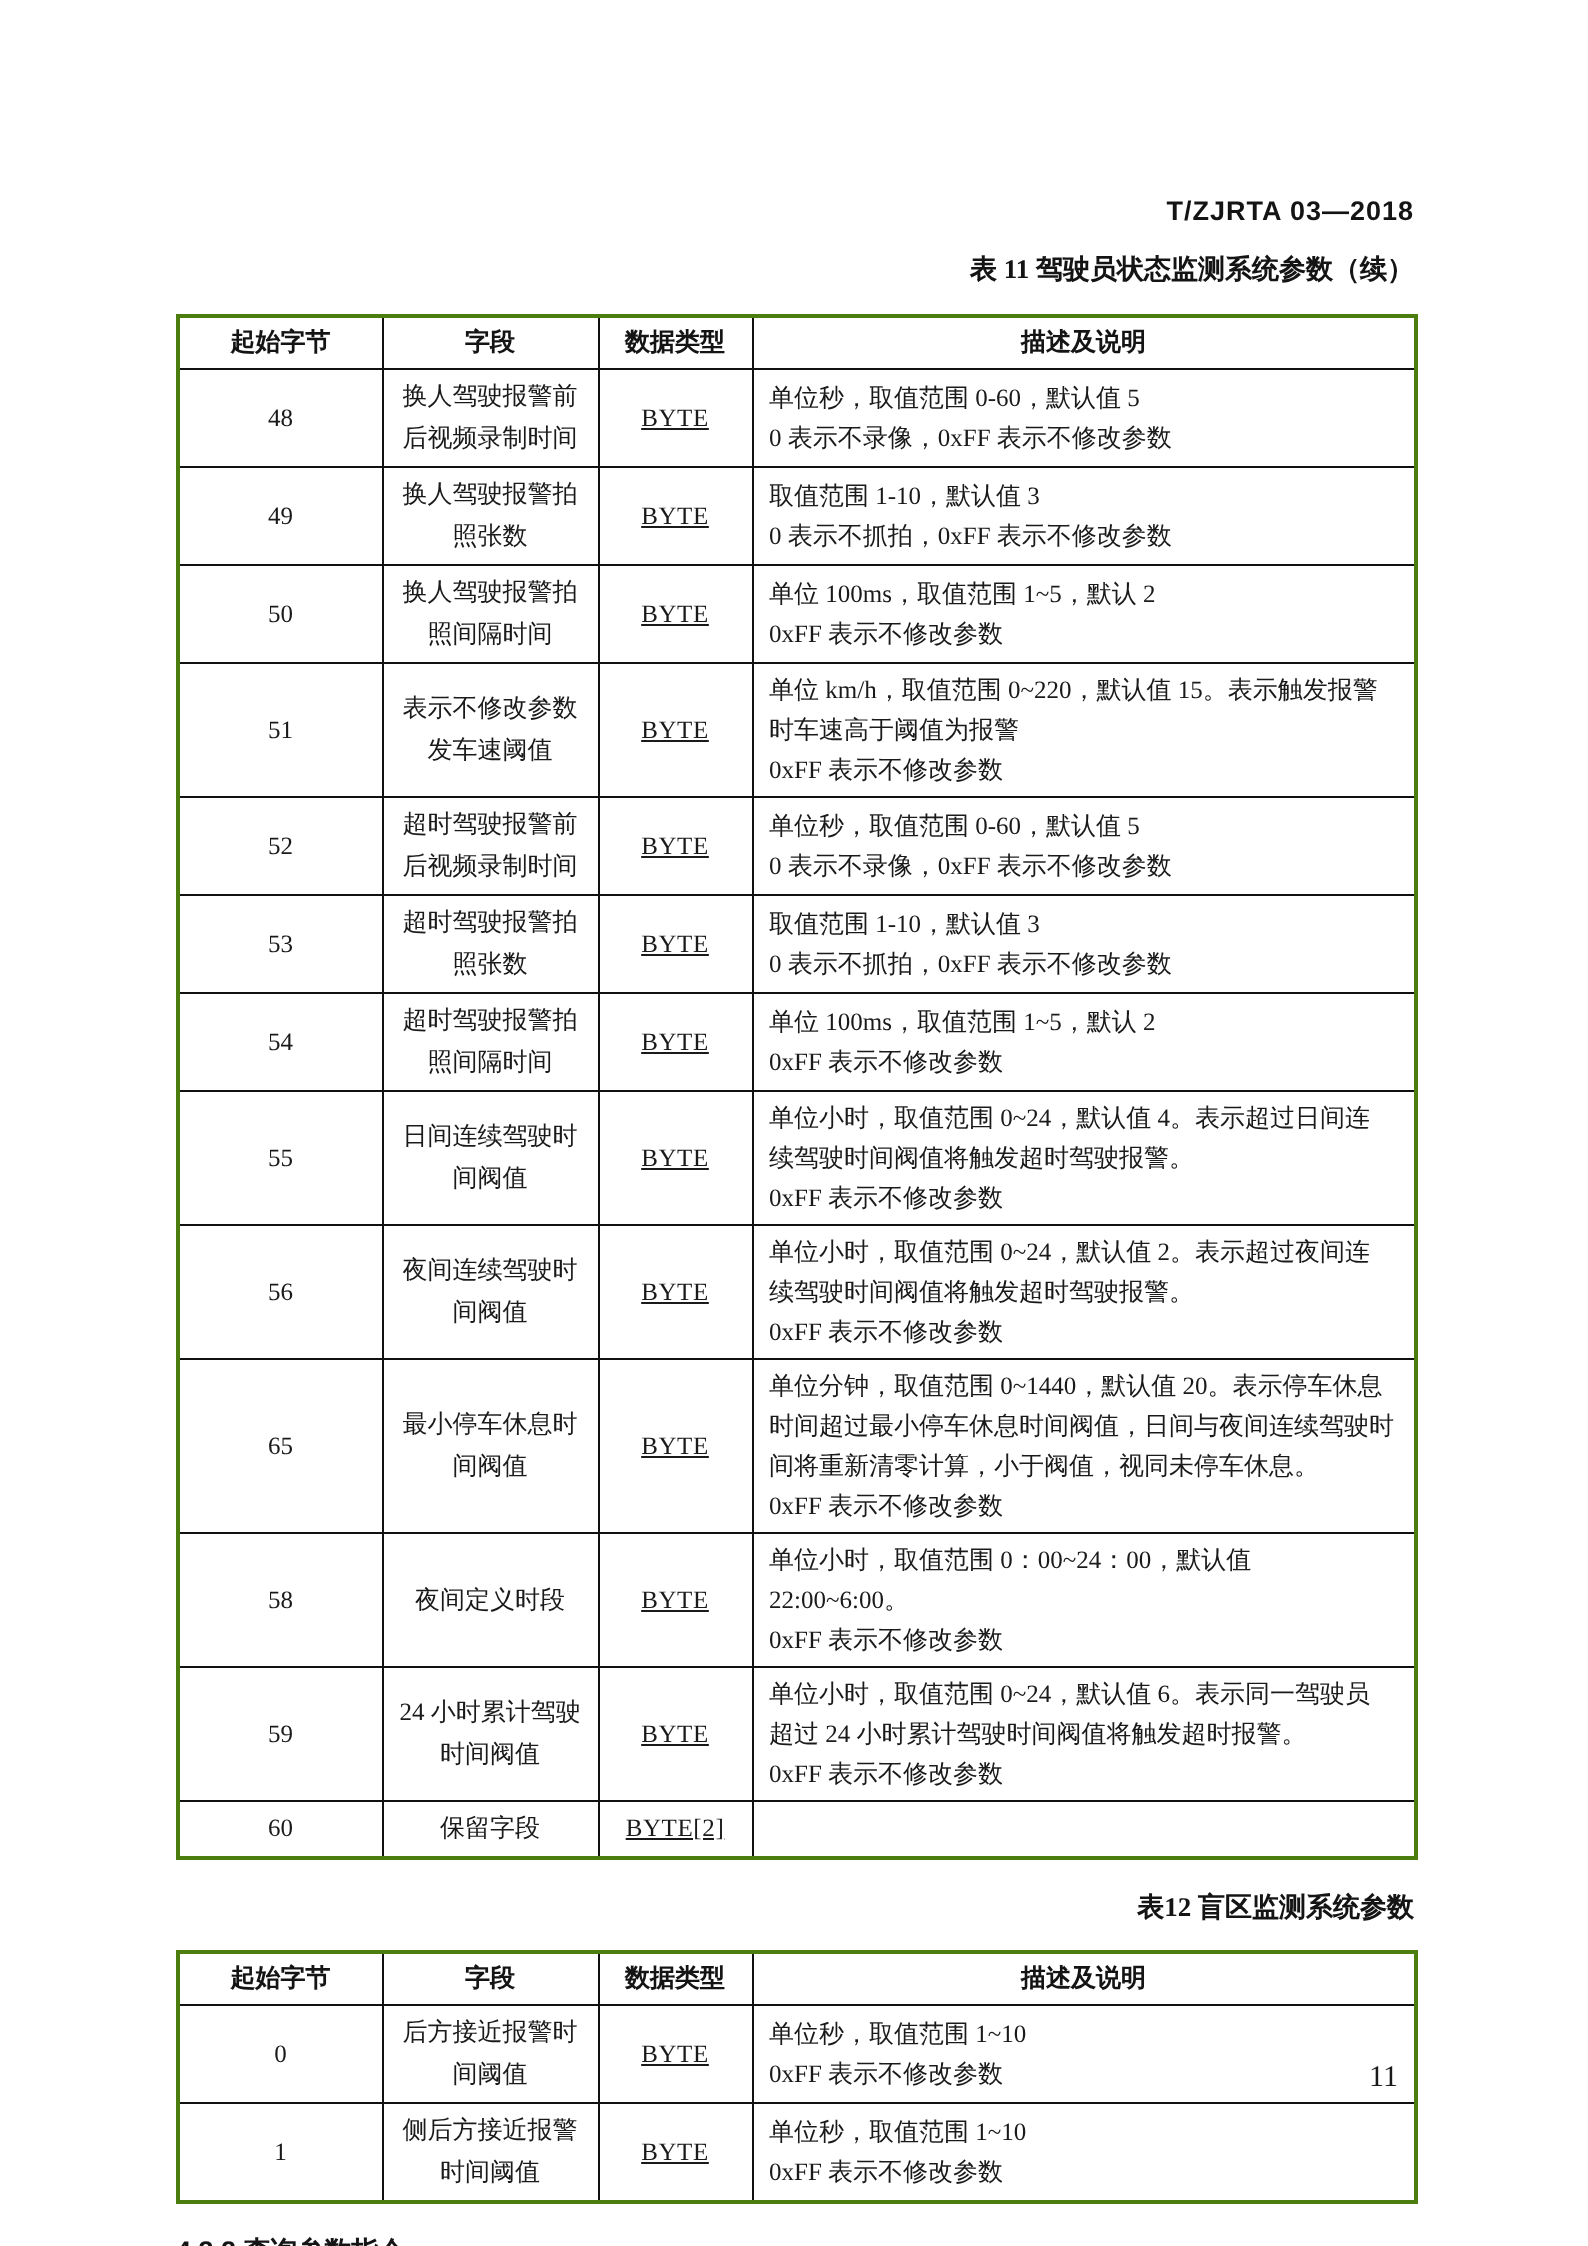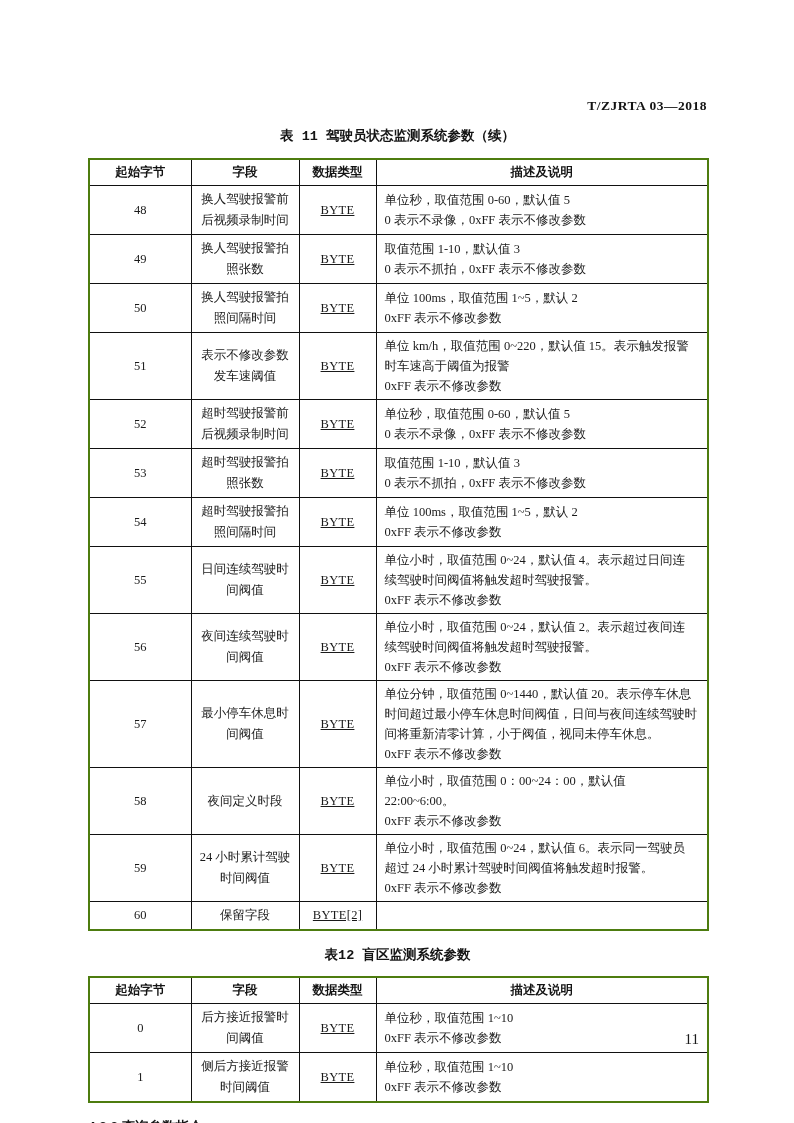--- a/index.html
+++ b/index.html
@@ -17,31 +17,31 @@
   }
   .page {
     position: absolute;
     inset: 0;
     padding: 0 87px 0 88px;
     box-sizing: border-box;
   }
   .doc-code {
     padding-top: 98px;
     text-align: right;
-    font-family: Liberation Serif, serif;
+    font-family: Liberation Sans, sans-serif;
     font-weight: bold;
     font-size: 13.5px;
     letter-spacing: 0.5px;
     color: #141414;
   }
   .table-title {
     margin-top: 13px;
     margin-bottom: 13px;
-    text-align: center;
-    font-family: Liberation Mono, monospace;
+    text-align: right;
+    font-family: Liberation Serif, serif;
     font-weight: bold;
     font-size: 13.5px;
     color: #141414;
   }
   .table-title.t12 {
     margin-top: 15px;
     margin-bottom: 12px;
   }
   table.param-table {
     width: 619px;
@@ -192,21 +192,21 @@
       </tr>
       <tr>
         <td class="byte">56</td>
         <td class="field">夜间连续驾驶时
 间阀值</td>
         <td class="dtype">BYTE</td>
         <td class="desc">单位小时，取值范围 0~24，默认值 2。表示超过夜间连续驾驶时间阀值将触发超时驾驶报警。
 0xFF  表示不修改参数</td>
       </tr>
       <tr>
-        <td class="byte">57</td>
+        <td class="byte">65</td>
         <td class="field">最小停车休息时
 间阀值</td>
         <td class="dtype">BYTE</td>
         <td class="desc">单位分钟，取值范围 0~1440，默认值 20。表示停车休息时间超过最小停车休息时间阀值，日间与夜间连续驾驶时间将重新清零计算，小于阀值，视同未停车休息。
 0xFF  表示不修改参数</td>
       </tr>
       <tr>
         <td class="byte">58</td>
         <td class="field">夜间定义时段</td>
         <td class="dtype">BYTE</td>

